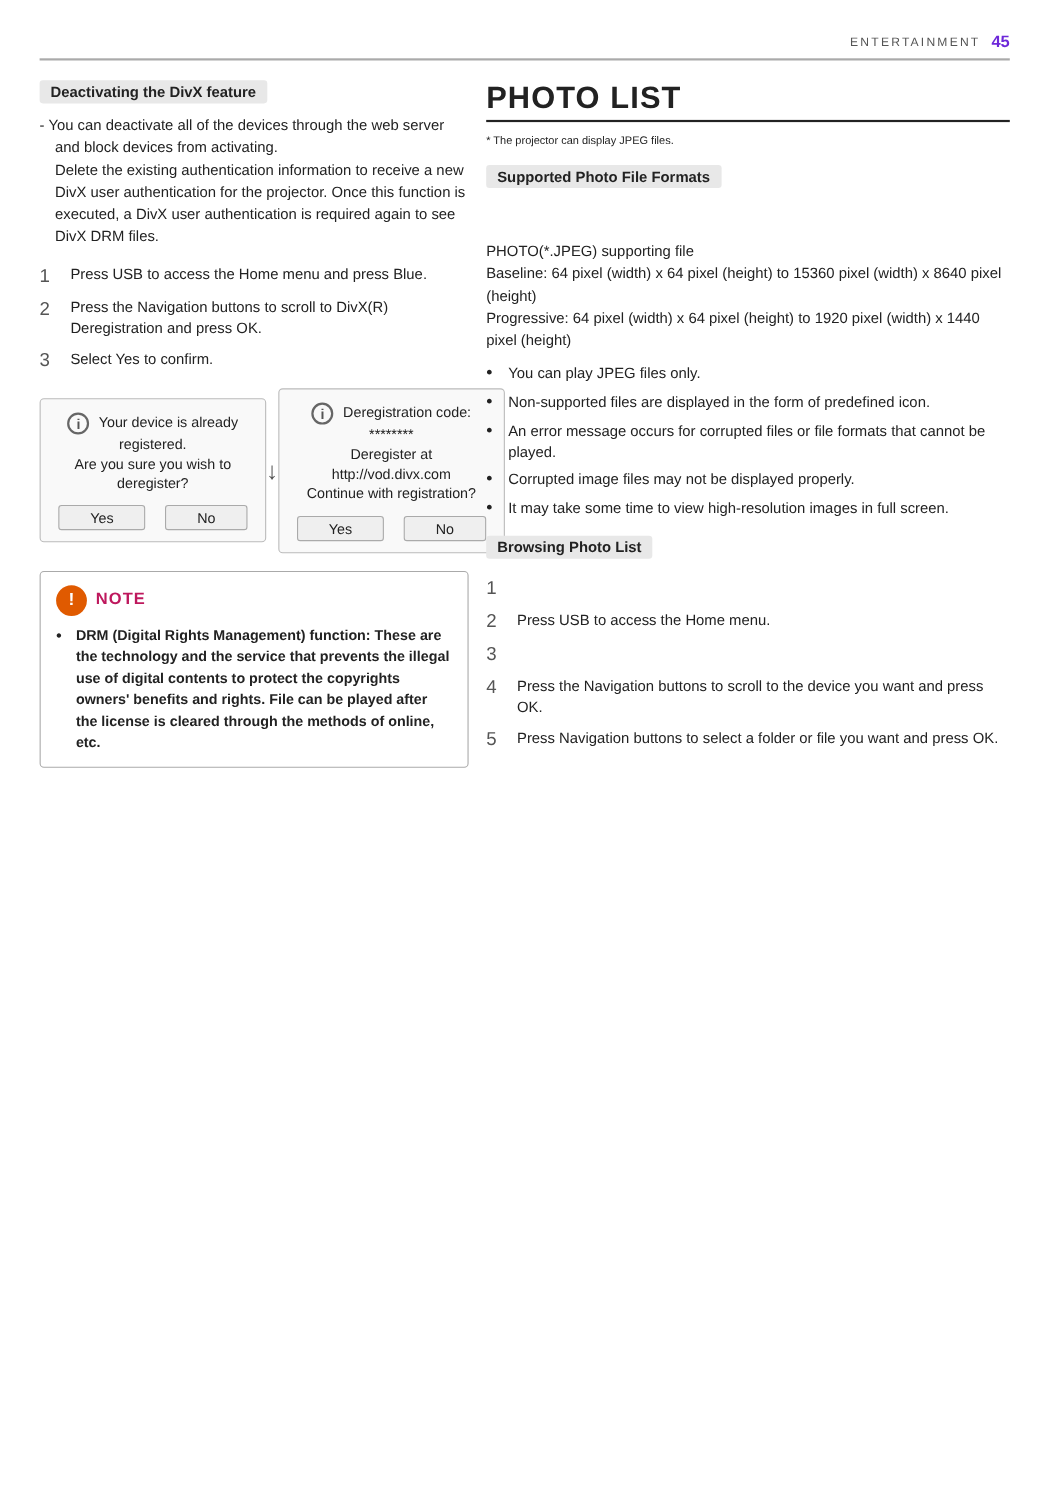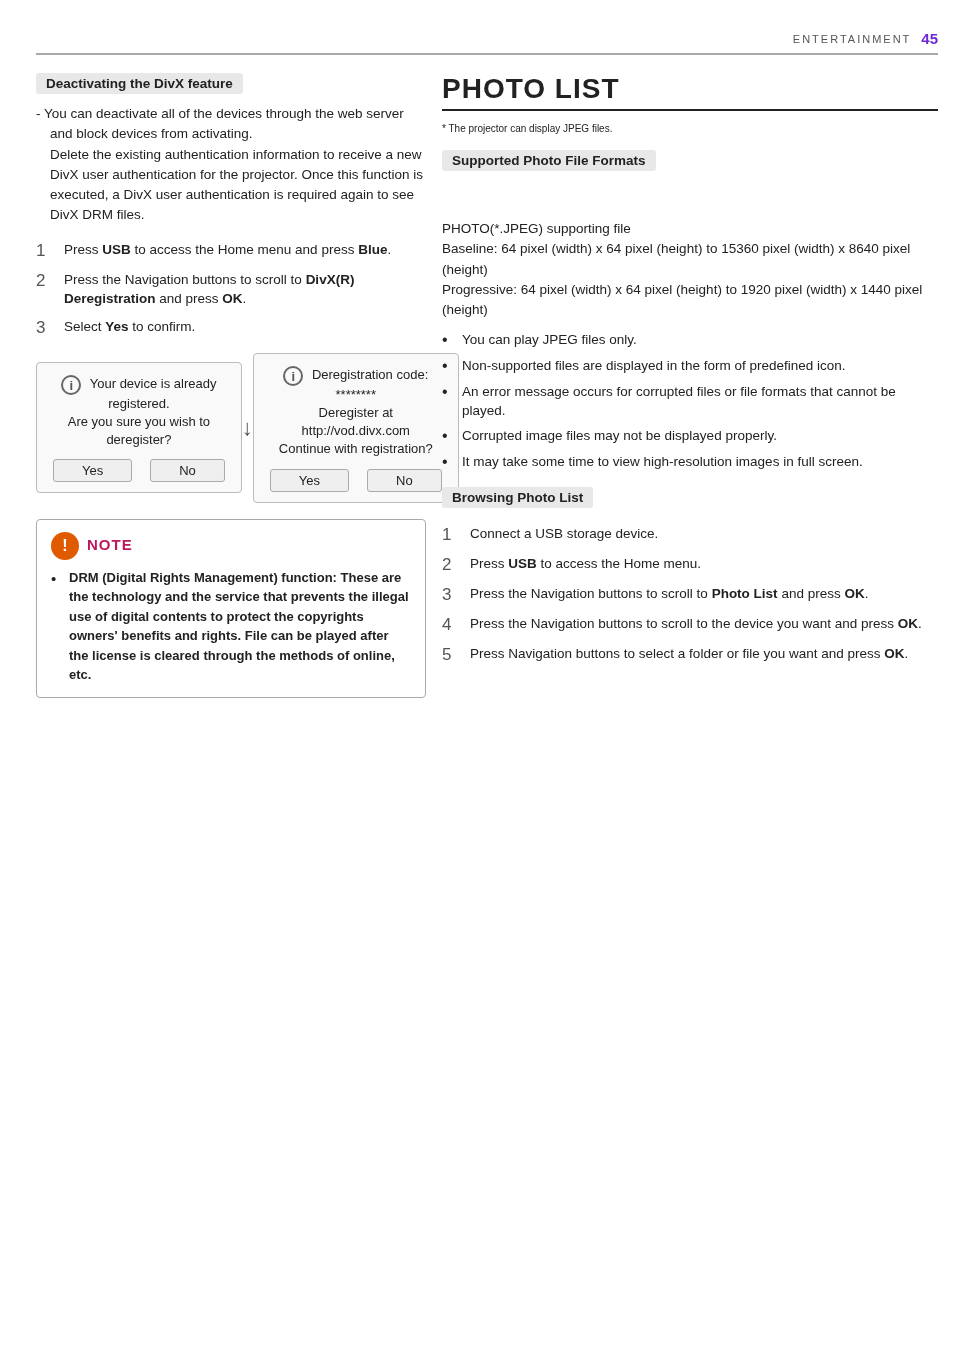--- a/index.html
+++ b/index.html
@@ -9,21 +9,21 @@
       font-size: 13.5px;
       color: #222;
       width: 954px;
       min-height: 1354px;
       padding: 0;
     }
     .page {
       width: 954px;
       min-height: 1354px;
       background: #fff;
-      padding: 30px 16px 40px 36px;
+      padding: 30px 36px 40px 36px;
       position: relative;
     }
     
     .page-header {
       display: flex;
       justify-content: flex-end;
       align-items: center;
       border-bottom: 2px solid #aaa;
       padding-bottom: 6px;
       margin-bottom: 18px;
@@ -83,21 +83,21 @@
       color: #555;
       min-width: 22px;
       margin-right: 6px;
       line-height: 1.3;
     }
     .num-list li .text {
       flex: 1;
     }
 
     
-    b { font-weight: bold; margin-top: 28px; }
+    b { font-weight: normal; margin-top: 28px; }
 
     
     .dash-section {
       margin-bottom: 14px;
       line-height: 1.5;
     }
     .dash-section p {
       padding-left: 14px;
       text-indent: -14px;
       margin-bottom: 0;
@@ -375,29 +375,27 @@
         </li>
       </ul>
 
       
       <div class="section-heading section-gap">Browsing Photo List</div>
 
       
       <ol class="num-list">
         <li>
           <span class="num">1</span>
-          <span class="text">Connect a USB storage device.</span>
         </li>
         <li>
           <span class="num">2</span>
           <span class="text">Press <b>USB</b> to access the Home menu.</span>
         </li>
         <li>
           <span class="num">3</span>
-          <span class="text">Press the Navigation buttons to scroll to <b>Photo List</b> and press <b>OK</b>.</span>
         </li>
         <li>
           <span class="num">4</span>
           <span class="text">Press the Navigation buttons to scroll to the device you want and press <b>OK</b>.</span>
         </li>
         <li>
           <span class="num">5</span>
           <span class="text">Press Navigation buttons to select a folder or file you want and press <b>OK</b>.</span>
         </li>
       </ol>

